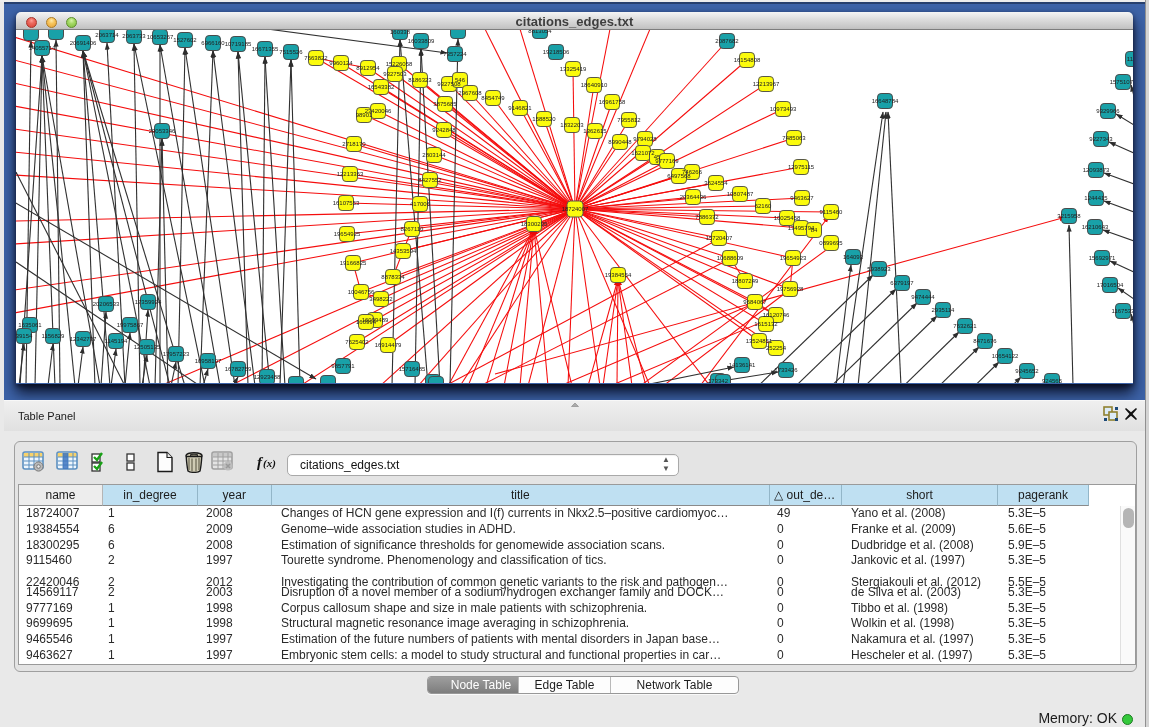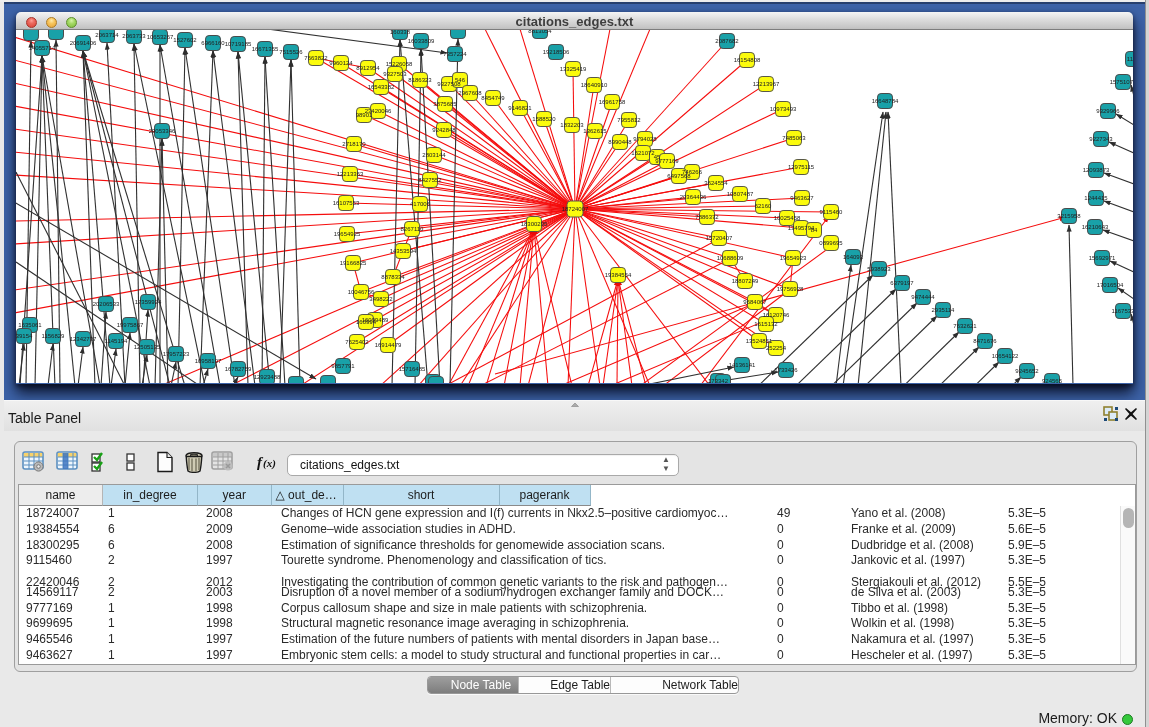--- a/index.html
+++ b/index.html
@@ -25,21 +25,21 @@
 .tl.r { left:10px; background:radial-gradient(circle at 50% 30%, #ff9d95 0%, #ec6b60 35%, #d93f33 100%); border:0.5px solid #a73229;}
 .tl.y { left:30px; background:radial-gradient(circle at 50% 30%, #ffe9a8 0%, #f7c45a 40%, #e6a33a 100%); border:0.5px solid #ad7b24;}
 .tl.g { left:50px; background:radial-gradient(circle at 50% 30%, #d6f3a8 0%, #a4d964 40%, #7fbc3e 100%); border:0.5px solid #5e8f2b;}
 
 #graphwrap { position:relative; width:1117px; height:353px; margin-top:0; background:#fff; overflow:hidden; }
 
 
 #tp { position:absolute; left:0; top:400px; width:1145px; height:327px; background:#e9e9e9; }
 #tph { height:31px; background:linear-gradient(#efefef,#e0e0e0); border-top:1px solid #f8f8f8;
   position:relative; }
-#tph .t { position:absolute; left:8px; top:9px; font-size:14px; color:#1a1a1a; }
+#tph .t { position:absolute; left:18px; top:9px; font-size:11px; color:#1a1a1a; }
 #tph svg { position:absolute; top:5px; }
 
 #tbox { position:absolute; left:14px; top:41px; width:1123px; height:231px;
   background:#e4e4e4; border:1px solid #9f9f9f; border-radius:6px; }
 #toolbar { position:absolute; left:5px; top:8px; height:28px; width:1110px; }
 #toolbar svg { position:absolute; top:1px; }
 #dd { position:absolute; left:267px; top:4px; width:392px; height:22px; background:#fff;
   border:1px solid #a9a9a9; border-radius:5px; font-size:12px; color:#111; line-height:20px;
   padding-left:12px; box-shadow:inset 0 1px 1px rgba(0,0,0,.06); }
 #dd .ud { position:absolute; right:8px; top:0px; font-size:8px; color:#555; line-height:9px; }
@@ -60,21 +60,21 @@
   border-left:1px solid #e0e0e0; }
 #vsb .th { position:absolute; left:2px; top:2px; width:11px; height:20px; background:#b5b5b5;
   border-radius:6px; }
 
 
 #tabs { position:absolute; left:427px; top:276px; height:18px; display:flex;
   border:1px solid #989898; border-radius:4px; background:#fdfdfd; overflow:hidden;
   box-shadow:0 1px 0 rgba(255,255,255,.7); }
 #tabs .seg { font-size:12px; color:#1d1d1d; text-align:center; line-height:16.5px; height:16.5px; }
 #tabs .seg.sel { background:linear-gradient(#9e9e9e,#7b7b7b); color:#fff;padding-left:16px; }
-#tabs .seg + .seg { border-left:1px solid #b9b9b9;text-align:right; }
+#tabs .seg + .seg { border-left:1px solid #b9b9b9; }
 
 #status { position:absolute; right:12px; top:310px; font-size:14px; color:#1a1a1a; }
 #status .dot { display:inline-block; width:11px; height:11px; border-radius:50%;
   background:#35c93c; border:1px solid #1d7a22; vertical-align:-2px; margin-left:5px; }
 </style>
 </head>
 <body>
 <div id="netbg">
   <div id="macwin">
     <div id="titlebar">
@@ -648,20 +648,21 @@
           <text x="1" y="16" font-family="Liberation Serif, serif" font-size="15" font-style="italic" font-weight="bold" fill="#111">f</text>
           <text x="7" y="16" font-family="Liberation Serif, serif" font-size="11" font-style="italic" font-weight="bold" fill="#111">(x)</text>
         </svg>
       <div id="dd">citations_edges.txt<span class="ud">▲<br>▼</span></div>
     </div>
     <div id="tbl">
 <div class="hrow">
 <div class="hc first" style="width:84px;">name</div>
 <div class="hc" style="width:95px;">in_degree</div>
 <div class="hc" style="width:73.5px;">year</div>
+<div class="hc" style="width:498.5px;">title</div>
 <div class="hc" style="width:72px; text-align:left; padding-left:4px;">△ out_de…</div>
 <div class="hc" style="width:156px;">short</div>
 <div class="hc" style="width:91px;">pagerank</div>
 </div>
 <div class="drow" style="top:21.20px;">
 <span class="c0">18724007</span>
 <span class="c1">1</span>
 <span class="c2">2008</span>
 <span class="c3">Changes of HCN gene expression and I(f) currents in Nkx2.5–positive cardiomyoc…</span>
 <span class="c4">49</span>

